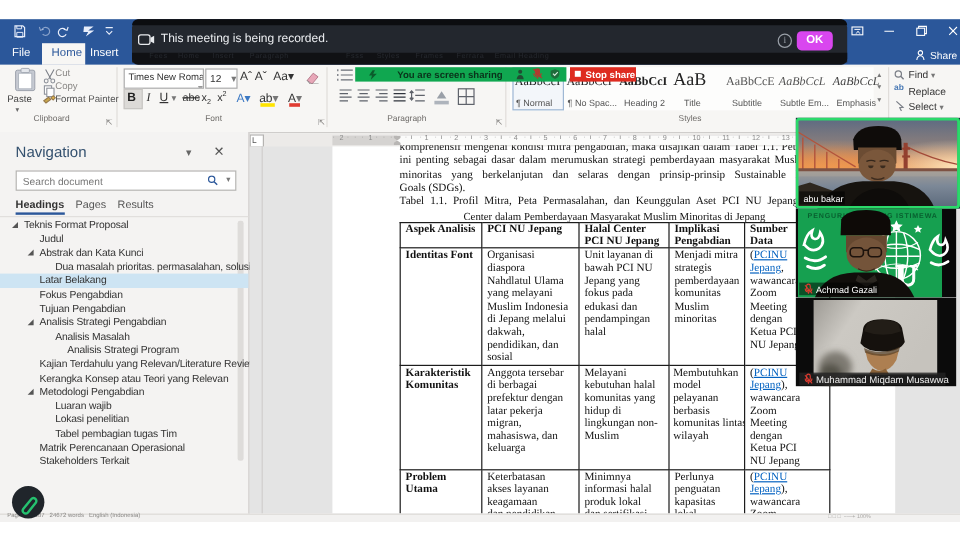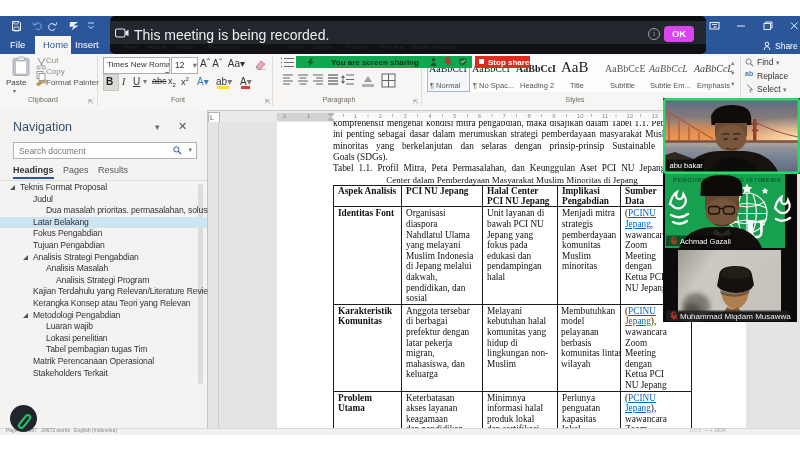--- a/index.html
+++ b/index.html
@@ -264,20 +264,21 @@
     <div style="position:absolute;right:4px;top:3px;font-size:7px;color:#777;">▾</div>
   </div>
   <div style="position:absolute;left:13px;top:55px;font-size:9px;font-weight:bold;color:#333;border-bottom:2.5px solid #2b579a;padding-bottom:2px;">Headings</div>
   <div style="position:absolute;left:63px;top:55px;font-size:9px;color:#555;">Pages</div>
   <div style="position:absolute;left:98px;top:55px;font-size:9px;color:#555;">Results</div>
   <div style="position:absolute;left:0;top:70px;width:207px;height:1px;background:#e1dfdd;"></div>
   <div style="position:absolute;left:198px;top:74px;width:5px;height:200px;background:#dedcda;border-radius:2px;"></div>
   <div id="tree" style="position:absolute;left:0;top:72px;width:207px;font-size:8.6px;color:#333;line-height:11.6px;letter-spacing:-0.15px;white-space:nowrap;">
     <div><span class="tri"></span><span style="padding-left:20px;">Teknis Format Proposal</span></div>
     <div><span style="padding-left:33px;">Judul</span></div>
+    <div><span class="tri2"></span><span style="padding-left:33px;">Abstrak dan Kata Kunci</span></div>
     <div><span style="padding-left:46px;">Dua masalah prioritas. permasalahan, solusi,...</span></div>
     <div style="background:#cde4f3;"><span style="padding-left:33px;">Latar Belakang</span></div>
     <div><span style="padding-left:33px;">Fokus Pengabdian</span></div>
     <div><span style="padding-left:33px;">Tujuan Pengabdian</span></div>
     <div><span class="tri2"></span><span style="padding-left:33px;">Analisis Strategi Pengabdian</span></div>
     <div><span style="padding-left:46px;">Analisis Masalah</span></div>
     <div><span style="padding-left:56px;">Analisis Strategi Program</span></div>
     <div><span style="padding-left:33px;">Kajian Terdahulu yang Relevan/Literature Review</span></div>
     <div><span style="padding-left:33px;">Kerangka Konsep atau Teori yang Relevan</span></div>
     <div><span class="tri2"></span><span style="padding-left:33px;">Metodologi Pengabdian</span></div>
@@ -478,21 +479,21 @@
 </svg>
 
 <div class="abs" style="left:110px;top:16px;width:596px;height:36px;background:#23272e;border-radius:7px 7px 0 0;"></div>
 <div class="abs" style="left:110px;top:16px;width:596px;height:5px;background:#0c0d10;border-radius:7px 7px 0 0;"></div>
 <div class="abs" style="left:110px;top:44px;width:596px;height:9.5px;background:#101114;border-radius:0 0 5px 5px;"></div>
 <div class="abs" style="left:120px;top:44px;width:560px;font-size:6px;color:#26292f;letter-spacing:0.5px;">&nbsp;&nbsp;Fees&nbsp;&nbsp;&nbsp;&nbsp;Home&nbsp;&nbsp;&nbsp;&nbsp;&nbsp;Insert&nbsp;&nbsp;&nbsp;&nbsp;&nbsp;&nbsp;Paragraph&nbsp;&nbsp;&nbsp;&nbsp;&nbsp;&nbsp;&nbsp;&nbsp;&nbsp;&nbsp;&nbsp;&nbsp;&nbsp;&nbsp;&nbsp;&nbsp;&nbsp;&nbsp;&nbsp;&nbsp;&nbsp;&nbsp;Fsss&nbsp;&nbsp;&nbsp;&nbsp;&nbsp;Styles&nbsp;&nbsp;&nbsp;&nbsp;&nbsp;&nbsp;Frames&nbsp;&nbsp;&nbsp;&nbsp;&nbsp;Ferrara&nbsp;&nbsp;&nbsp;&nbsp;Email&nbsp;Heading</div>
 <svg class="abs" style="left:115px;top:28px;" width="14" height="10" viewBox="0 0 14 10">
   <rect x="0.5" y="1" width="9.5" height="8" rx="1.8" fill="none" stroke="#e8eaed" stroke-width="1.1"></rect>
   <path d="M10.5 3.5 L13.5 1.8 v6.4 L10.5 6.5 z" fill="#e8eaed"></path>
 </svg>
-<div class="abs" style="left:134px;top:27px;font-size:14px;color:#eceef1;">This meeting is being recorded.</div>
+<div class="abs" style="left:134px;top:27px;font-size:10px;color:#eceef1;">This meeting is being recorded.</div>
 <div class="abs" style="left:648px;top:28px;width:10px;height:10px;border:1px solid #9aa0a8;border-radius:50%;color:#9aa0a8;font-size:8px;text-align:center;line-height:10px;font-family:'Liberation Serif',serif;">i</div>
 <div class="abs" style="left:664px;top:26px;width:30px;height:15.5px;background:#d946ef;border-radius:4px;color:#fff;font-size:9.5px;font-weight:bold;text-align:center;line-height:16px;">OK</div>
 
 <div class="abs" style="left:296px;top:55.5px;width:176px;height:12px;background:#10a750;"></div>
 <svg class="abs" style="left:306px;top:57.5px;" width="10" height="9" viewBox="0 0 10 9">
       <path d="M4.5 0.5 L1.5 5 h2.5 l-1 3.5 L8 3.5 H5 l1.5 -3 z" fill="#0b5c2c"></path>
     </svg>
 <div class="abs" style="left:331px;top:57.5px;font-size:8px;font-weight:bold;color:#0a331b;">You are screen sharing</div>
 <svg class="abs" style="left:429px;top:57px;" width="42" height="10" viewBox="0 0 42 10">
 <circle cx="4.5" cy="2.8" r="1.7" fill="#214d33"></circle>

